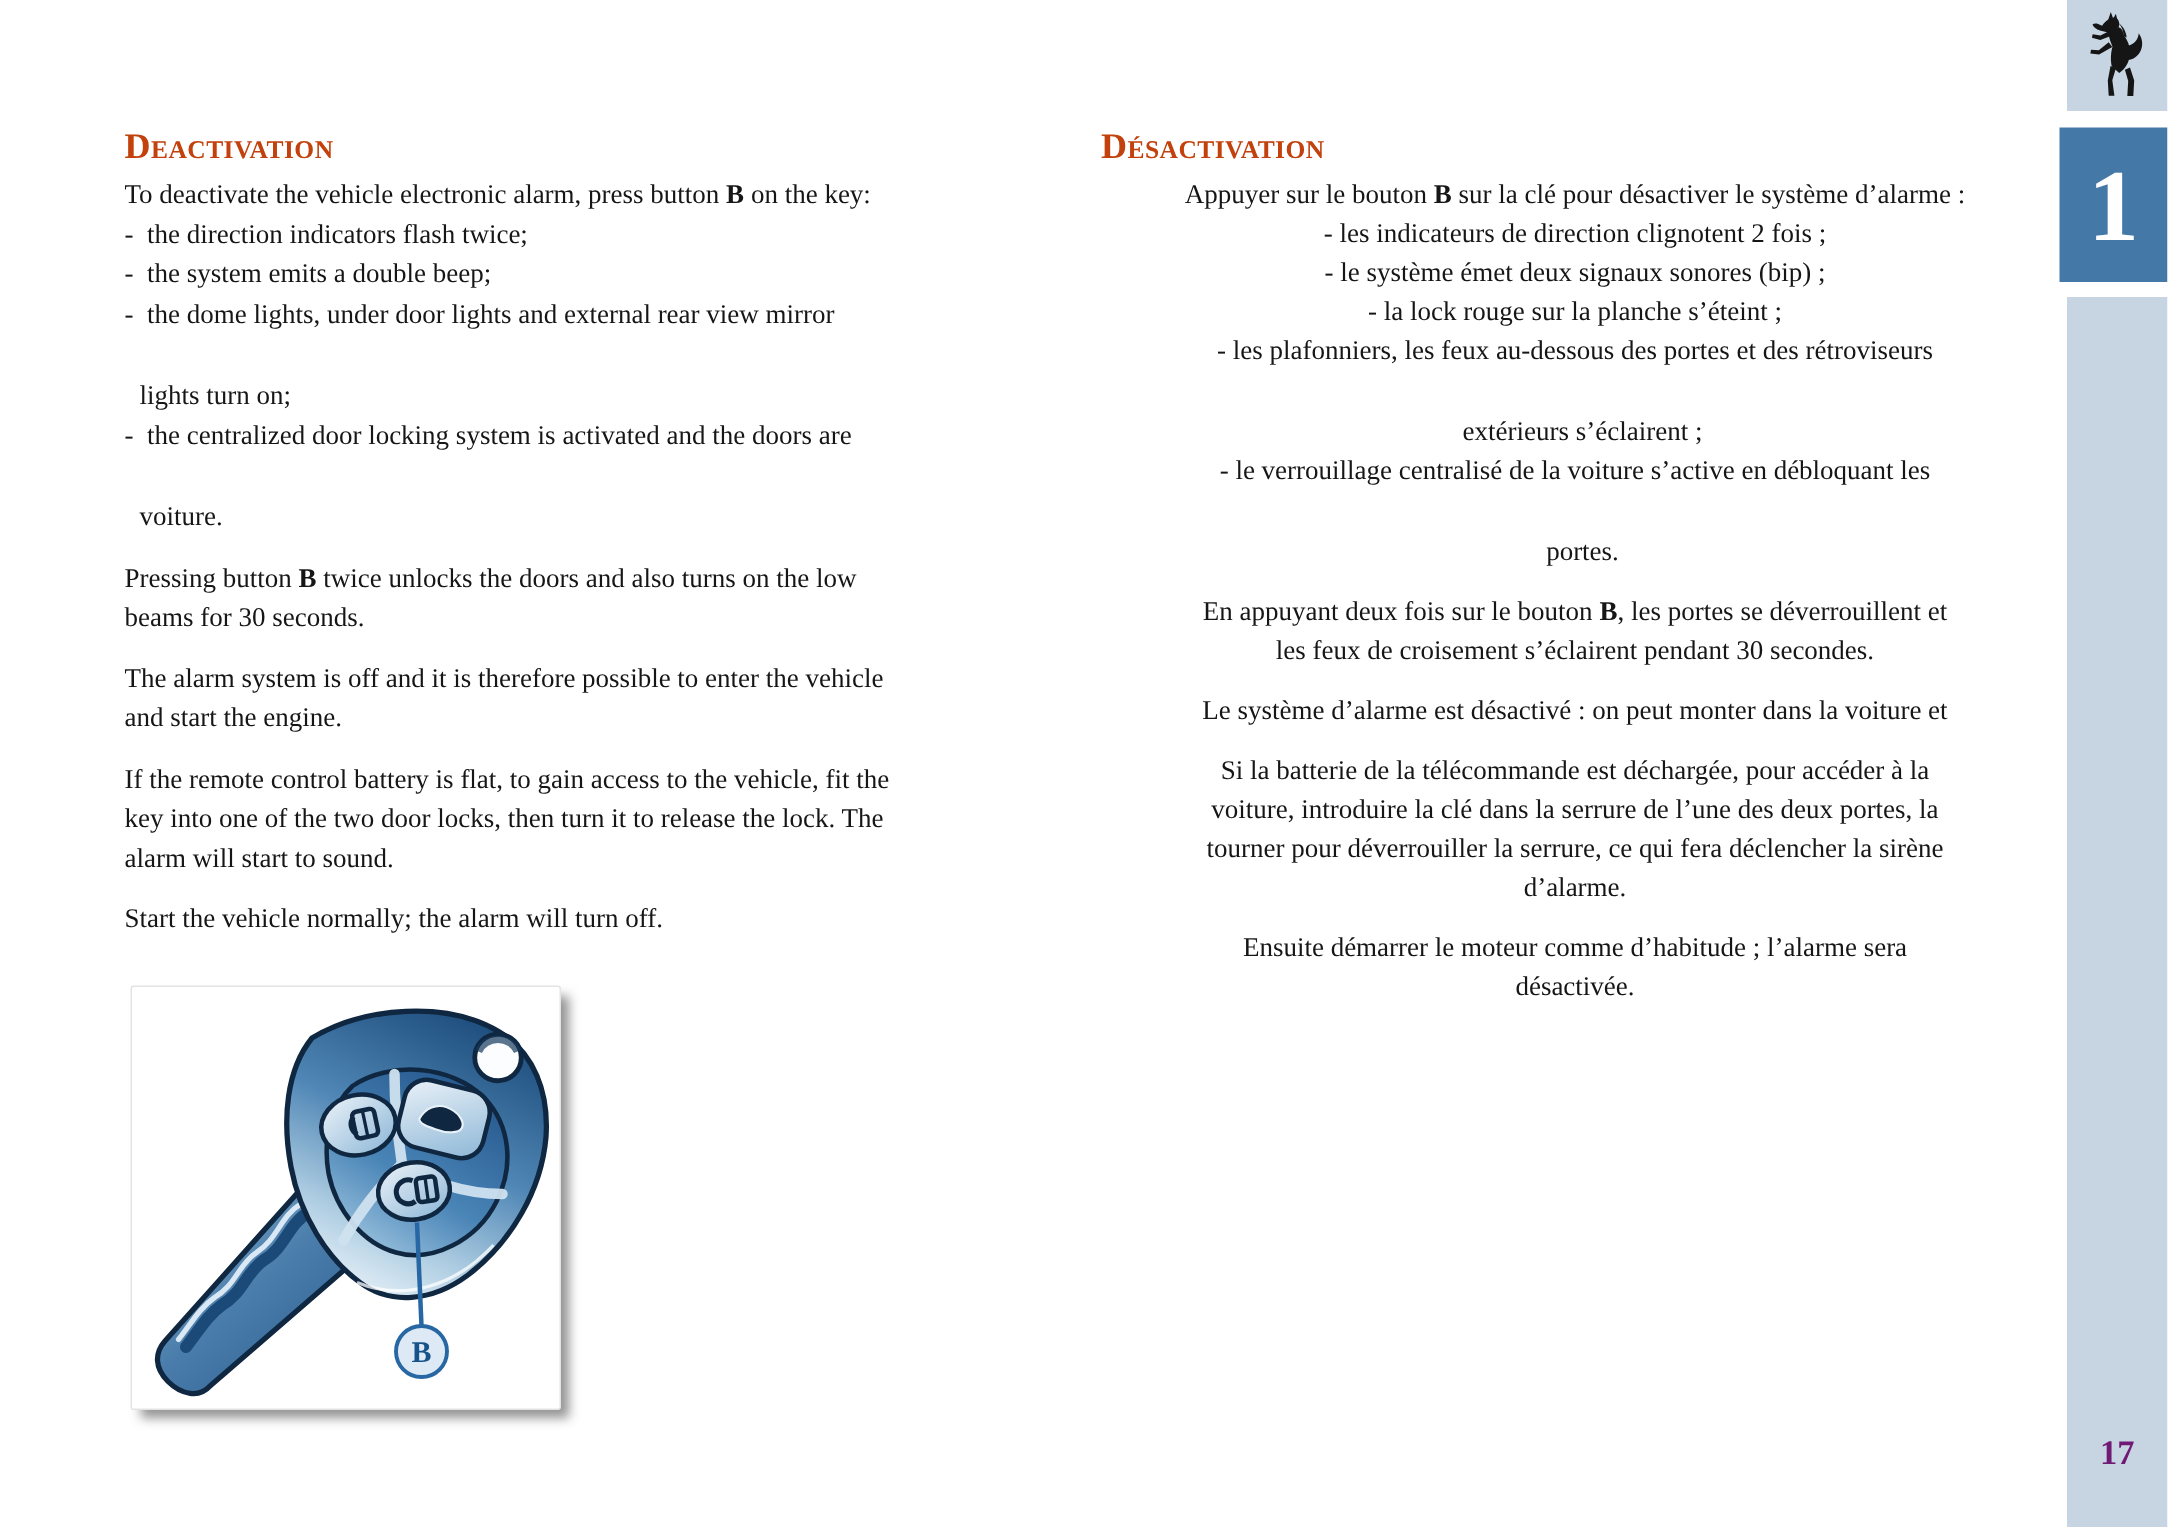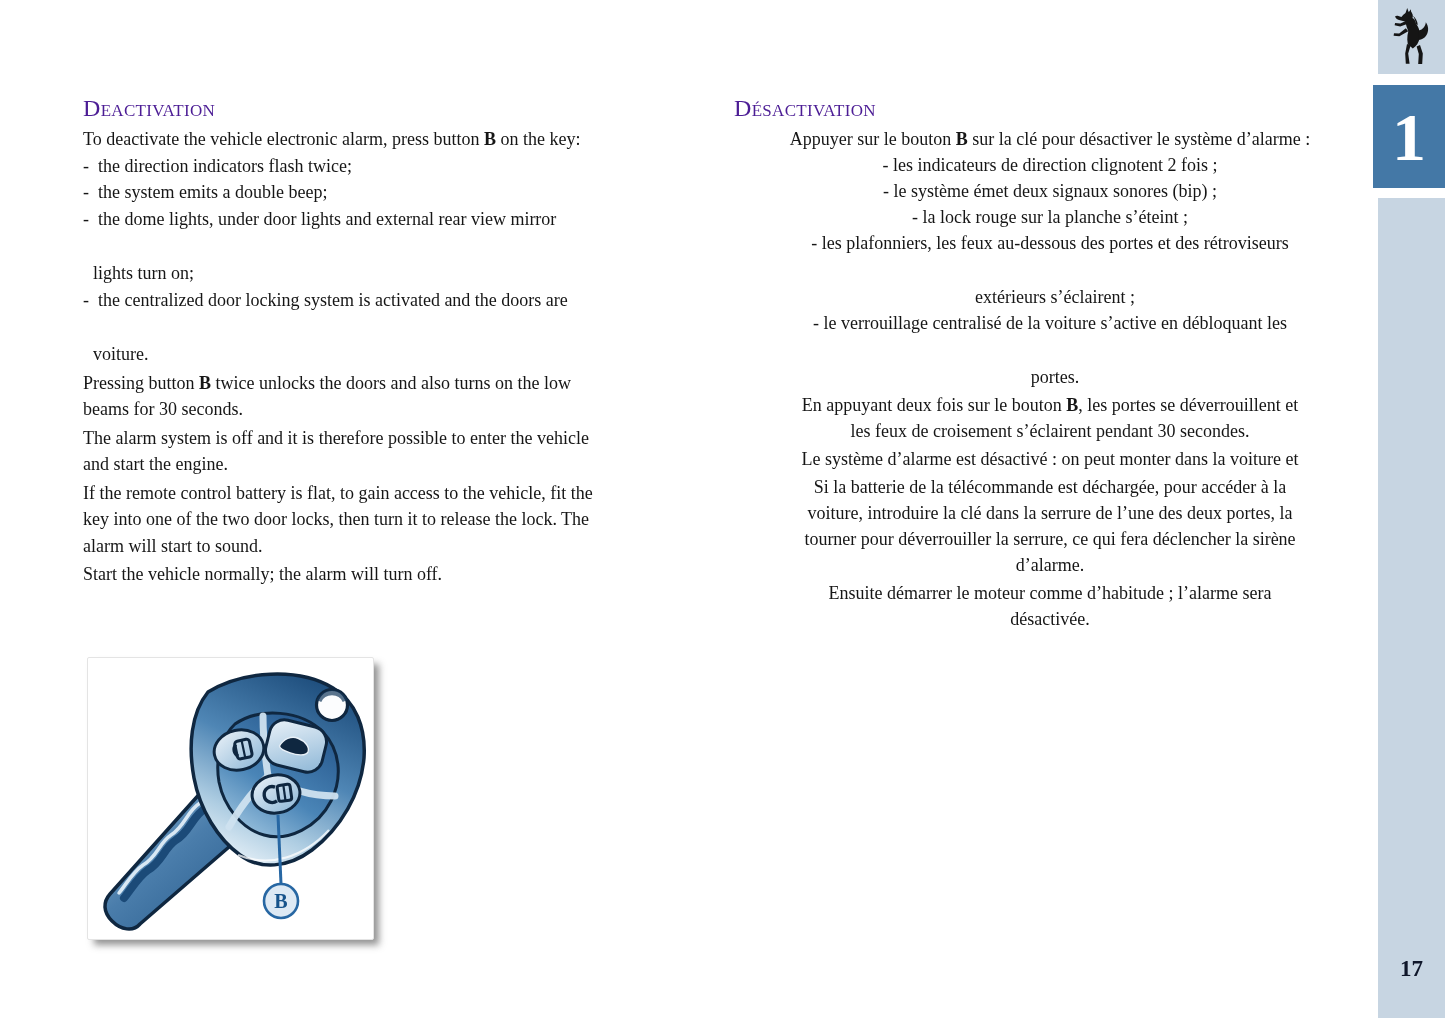--- a/index.html
+++ b/index.html
@@ -4,48 +4,48 @@
 <style>
   html,body{margin:0;padding:0;}
   body{
     width:1445px;height:1018px;position:relative;background:#ffffff;
     font-family:"Liberation Serif", serif;color:#161616;overflow:hidden;
   }
   .col{position:absolute;top:81px;}
   #left-col{left:83px;width:620px;}
   #right-col{left:734px;width:632px;}
   .heading{
-    margin:14px 0 4px 0;font-size:24px;line-height:27px;font-weight:normal;
-    font-variant:small-caps;letter-spacing:0.3px;color:#4c1d95;
+    margin:4px 0 4px 0;font-size:24px;line-height:27px;font-weight:bold;
+    font-variant:small-caps;letter-spacing:0.3px;color:#c2410c;
   }
   .ln{white-space:pre;font-size:18px;line-height:26.5px;}
   #right-col .ln{line-height:26px;text-align:center;}
   .ln b{font-weight:bold;}
   .cont{padding-left:10px;margin-top:28px;}
-  .gap{margin-top:2px;}
+  .gap{margin-top:14px;}
   
   #figure-box{
     position:absolute;left:87px;top:657px;width:285px;height:281px;
     background:#ffffff;border:1px solid #e4e4e4;border-radius:2px;
     box-shadow:6px 6px 7px -1px rgba(60,60,60,0.55);
   }
   #figure-box svg{display:block;width:100%;height:100%;}
   
   .side-strip{position:absolute;left:1378px;width:67px;background:#c7d5e2;}
   #side-top{top:0;height:74px;}
   #side-bottom{top:198px;height:820px;}
   #chapter-tab{
     position:absolute;left:1373px;top:85px;width:72px;height:103px;
     background:#4478a6;color:#ffffff;display:flex;align-items:center;justify-content:center;
     font-size:68px;font-weight:bold;line-height:1;
   }
   #horse-logo{position:absolute;left:1392px;top:7px;width:38px;height:60px;}
   #page-number{
     position:absolute;left:1378px;top:956px;width:67px;text-align:center;
-    color:#0f172a;font-weight:bold;font-size:23px;
+    color:#701a75;font-weight:bold;font-size:23px;
   }
 </style>
 </head>
 <body>
 
 <section class="col" id="left-col">
   <h2 class="heading">Deactivation</h2>
   <div class="ln"><span>To deactivate the vehicle electronic alarm, press button </span><b>B</b><span> on the key:</span></div>
   <div class="ln">-  the direction indicators flash twice;</div>
   <div class="ln">-  the system emits a double beep;</div>

